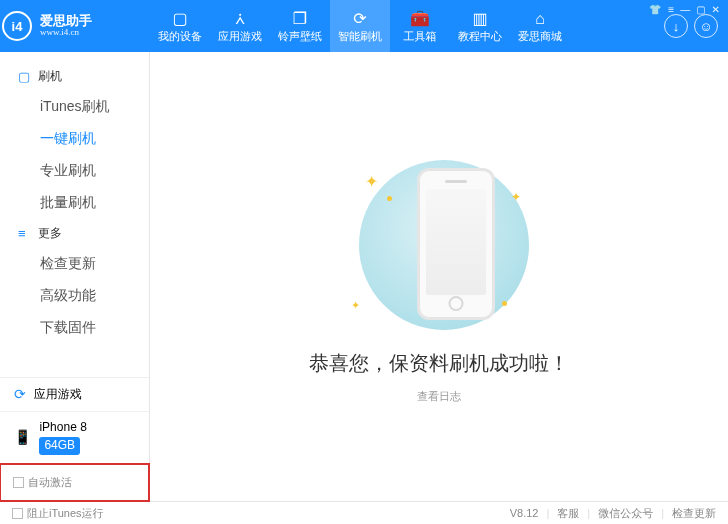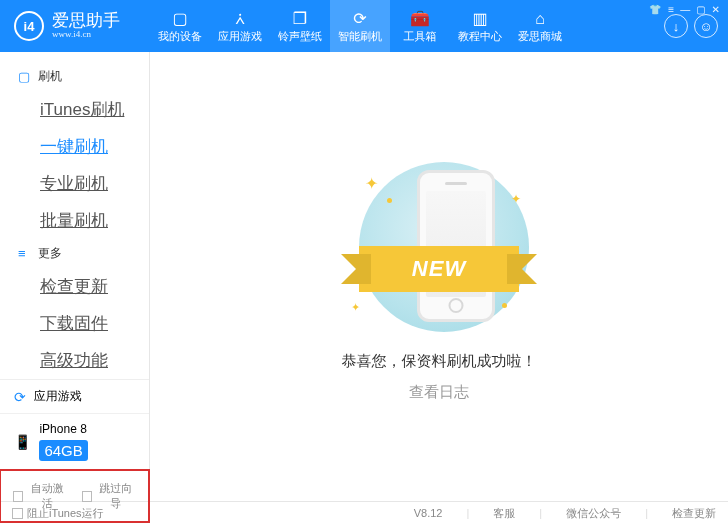--- a/index.html
+++ b/index.html
@@ -1,48 +1,48 @@
 <!DOCTYPE html>
 <html><head>
 <meta charset="utf-8">
 <style>
 * { margin: 0; padding: 0; box-sizing: border-box; font-family: "Microsoft YaHei", sans-serif; }
 body { width: 728px; height: 524px; overflow: hidden; background: #fff; }
 
 .header { height: 52px; background: #1a8cff; display: flex; align-items: stretch; color: #fff; }
-.logo-area { width: 150px; display: flex; align-items: center; padding-left: 14px; }
+.logo-area { width: 150px; display: flex; align-items: center; padding-left: 2px; }
 .logo-circle { width: 30px; height: 30px; border: 2px solid #fff; border-radius: 50%; display: flex; align-items: center; justify-content: center; font-weight: bold; font-size: 13px; }
 .logo-text { margin-left: 8px; line-height: 1.1; }
-.logo-text .title { font-size: 17px; font-weight: normal; }
+.logo-text .title { font-size: 13px; font-weight: bold; }
 .logo-text .sub { font-size: 9px; opacity: 0.9; font-family: Liberation Serif, serif; }
 
 .nav { display: flex; flex: 1; }
 .nav-item { width: 60px; display: flex; flex-direction: column; align-items: center; justify-content: center; font-size: 11px; cursor: pointer; }
 .nav-item.active { background: rgba(255,255,255,0.2); }
 .nav-icon { font-size: 16px; height: 20px; display: flex; align-items: center; }
 
 .header-right { display: flex; align-items: center; padding-right: 10px; gap: 6px; }
 .win-controls { position: absolute; top: 4px; right: 8px; display: flex; gap: 6px; font-size: 10px; }
 .win-controls span { cursor: pointer; opacity: 0.9; color: #fff; }
 .hr-circle { width: 24px; height: 24px; border: 1.5px solid rgba(255,255,255,0.8); border-radius: 50%; display: flex; align-items: center; justify-content: center; font-size: 13px; cursor: pointer; }
 
 .body { display: flex; height: 449px; }
 .sidebar { width: 150px; border-right: 1px solid #e6e6e6; display: flex; flex-direction: column; }
 .side-scroll { flex: 1; padding-top: 10px; }
 .side-group { padding: 6px 18px; font-size: 12px; color: #333; display: flex; align-items: center; gap: 6px; }
 .side-group .gicon { color: #1a8cff; font-size: 13px; width: 14px; }
-.side-item { padding: 7px 0 7px 40px; font-size: 17px; color: #555; cursor: pointer; text-decoration: underline; }
+.side-item { padding: 7px 0 7px 40px; font-size: 14px; color: #555; cursor: pointer; }
 .side-item.active { color: #1a8cff; }
 
 .side-bottom { border-top: 1px solid #eee; }
 .mode-row, .device-row { padding: 8px 14px; display: flex; align-items: center; gap: 8px; font-size: 12px; border-bottom: 1px solid #f0f0f0; }
 .mode-icon { color: #1a8cff; font-size: 14px; }
 .device-icon { color: #1a8cff; font-size: 14px; }
 .device-text { line-height: 1.3; }
-.badge { display: inline-block; background: #1a8cff; color: #fff; font-size: 15px; padding: 1px 5px; border-radius: 3px; margin-top: 2px; }
+.badge { display: inline-block; background: #1a8cff; color: #fff; font-size: 12px; padding: 1px 5px; border-radius: 3px; margin-top: 2px; }
 .checkbox-row { padding: 10px 12px; display: flex; gap: 14px; border: 2px solid #d93030; margin: -1px; }
 .cb { display: flex; align-items: center; gap: 4px; font-size: 11px; color: #888; cursor: pointer; text-align: center; }
 .cb-box { width: 11px; height: 11px; border: 1px solid #bbb; }
 
 .main { flex: 1; display: flex; flex-direction: column; align-items: center; justify-content: center; position: relative; }
 .illustration { position: relative; width: 200px; height: 200px; }
 .ill-circle { position: absolute; left: 20px; top: 10px; width: 170px; height: 170px; border-radius: 50%; background: radial-gradient(circle at 45% 40%, #d9f0f5 0%, #b7e3ec 60%, #9dd7e3 100%); }
 .phone { position: absolute; left: 78px; top: 18px; width: 78px; height: 152px; background: #fafafa; border: 3px solid #e5e5e5; border-radius: 12px; }
 .phone::before { content: ""; position: absolute; top: 9px; left: 50%; transform: translateX(-50%); width: 22px; height: 3px; background: #d8d8d8; border-radius: 2px; }
 .phone::after { content: ""; position: absolute; bottom: 6px; left: 50%; transform: translateX(-50%); width: 11px; height: 11px; border: 2px solid #d8d8d8; border-radius: 50%; }
@@ -52,27 +52,27 @@
 .ribbon::before { left: -18px; border-left-color: transparent; }
 .ribbon::after { right: -18px; border-right-color: transparent; }
 .star { position: absolute; color: #f6c738; font-size: 16px; }
 .star.s1 { left: 26px; top: 22px; }
 .star.s2 { right: 18px; top: 40px; font-size: 12px; }
 .star.s3 { left: 12px; bottom: 38px; font-size: 11px; }
 .dot { position: absolute; width: 5px; height: 5px; background: #f6c738; border-radius: 50%; }
 .dot.d1 { left: 48px; top: 46px; }
 .dot.d2 { right: 32px; bottom: 44px; }
 
-.success-msg { font-size: 15px; color: #333; }
+.success-msg { font-size: 20px; color: #333; }
 .btn-ok { margin-top: 18px; padding: 7px 32px; border: 1px solid #ccc; background: #fff; font-size: 12px; color: #333; cursor: pointer; }
-.log-link { margin-top: 12px; font-size: 15px; color: #999; cursor: pointer; }
+.log-link { margin-top: 12px; font-size: 11px; color: #999; cursor: pointer; }
 
 .footer { height: 23px; border-top: 1px solid #e6e6e6; display: flex; align-items: center; font-size: 11px; color: #888; padding: 4px 12px; }
 .footer .left { display: flex; align-items: center; gap: 5px; }
-.footer .right { margin-left: auto; display: flex; align-items: center; gap: 24px; }
+.footer .right { margin-left: auto; display: flex; align-items: center; gap: 8px; }
 .footer .sep { color: #ddd; }
 </style>
 </head>
 <body>
 
 <div class="header">
   <div class="win-controls">
     <span>👕</span>
     <span>≡</span>
     <span>—</span>
@@ -132,60 +132,55 @@
       <div class="side-item">iTunes刷机</div>
       <div class="side-item active">一键刷机</div>
       <div class="side-item">专业刷机</div>
       <div class="side-item">批量刷机</div>
 
       <div class="side-group">
         <span class="gicon">≡</span>
         <span>更多</span>
       </div>
       <div class="side-item">检查更新</div>
+      <div class="side-item">高级功能</div>
       <div class="side-item">下载固件</div>
-      <div class="side-item">高级功能</div>
     </div>
     <div class="side-bottom">
       <div class="mode-row">
         <span class="mode-icon">⟳</span>
         <span>应用游戏</span>
       </div>
       <div class="device-row">
         <span class="device-icon">📱</span>
         <div class="device-text">
           <div>iPhone 8</div>
           <span class="badge">64GB</span>
         </div>
       </div>
       <div class="checkbox-row">
         <label class="cb">
           <span class="cb-box"></span>
           <span>自动激活</span>
-        </label>
-        <label class="cb">
-          <span class="cb-box"></span>
-          <span>跳过向导</span>
         </label>
       </div>
     </div>
   </div>
 
   <div class="main">
     <div class="illustration">
       <div class="ill-circle"></div>
       <span class="star s1">✦</span>
       <span class="star s2">✦</span>
       <span class="star s3">✦</span>
       <span class="dot d1"></span>
         <span class="dot d2"></span>
       <div class="phone">
           <div class="phone-screen"></div>
         </div>
-      <div class="ribbon">NEW</div>
     </div>
     <div class="success-msg">恭喜您，保资料刷机成功啦！</div>
     <div class="log-link">查看日志</div>
   </div>
 </div>
 
 <div class="footer">
   <div class="left">
     <label class="cb">
       <span class="cb-box"></span>

